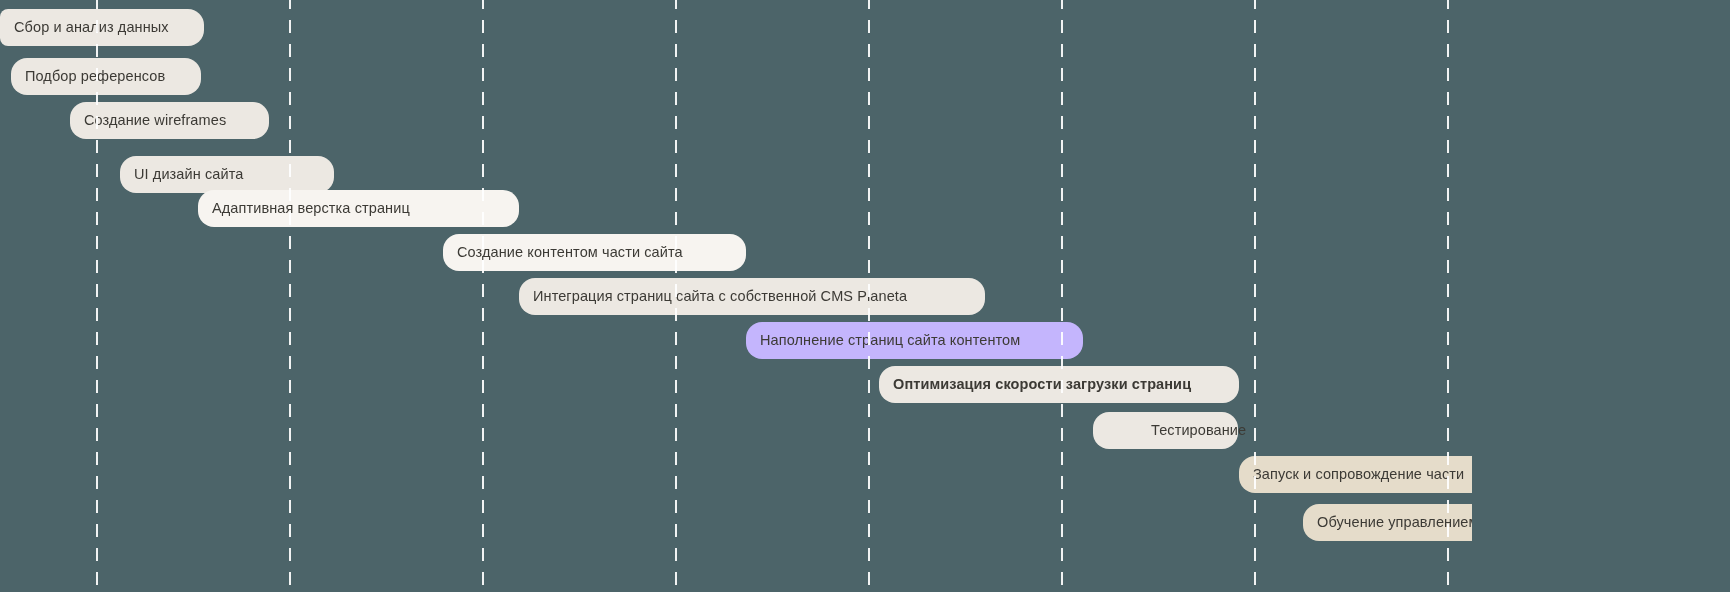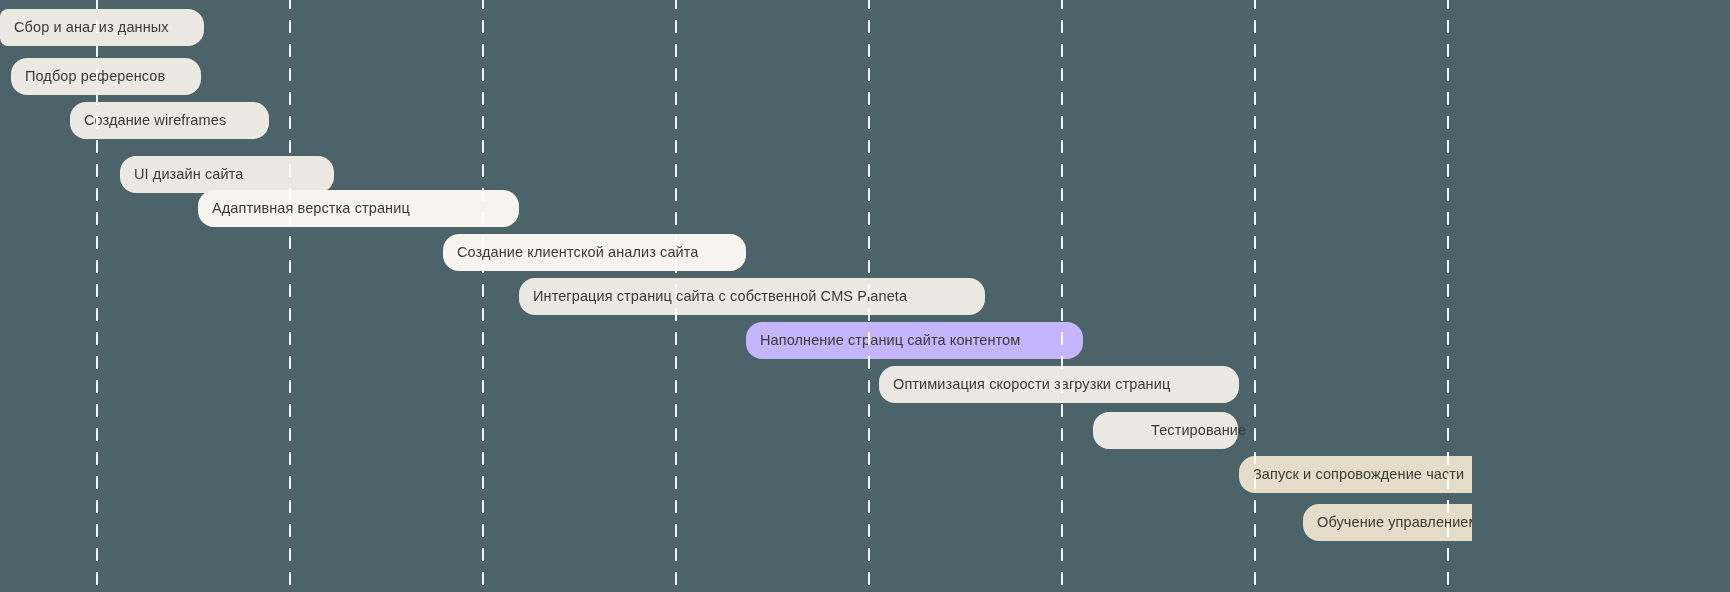--- a/index.html
+++ b/index.html
@@ -86,29 +86,29 @@
       <div class="bar" style="left: 70px; width: 199px; top: 102px; height: 37px; background: rgb(236, 232, 226);">
         <span class="bar-label">Создание  wireframes</span>
       </div>
       <div class="bar" style="left: 120px; width: 214px; top: 156px; height: 37px; background: rgb(236, 232, 226);">
         <span class="bar-label">UI дизайн сайта</span>
       </div>
       <div class="bar" style="left: 198px; width: 321px; top: 190px; height: 37px; background: rgb(247, 244, 240);">
         <span class="bar-label">Адаптивная верстка страниц</span>
       </div>
       <div class="bar" style="left: 443px; width: 303px; top: 234px; height: 37px; background: rgb(247, 244, 240);">
-        <span class="bar-label">Создание клиентской анализ сайта</span>
+        <span class="bar-label">Создание контентом части сайта</span>
       </div>
       <div class="bar" style="left: 519px; width: 466px; top: 278px; height: 37px; background: rgb(236, 232, 226);">
         <span class="bar-label">Интеграция страниц сайта с собственной CMS Planeta</span>
       </div>
       <div class="bar" style="left: 746px; width: 337px; top: 322px; height: 37px; background: #c4b5fd;">
         <span class="bar-label">Наполнение страниц сайта контентом</span>
       </div>
-      <div class="bar" style="left: 879px; width: 360px; top: 366px; height: 37px; background: rgb(236, 232, 226);">
+      <div class="bar" style="left: 879px; width: 360px; top: 366px; height: 37px; background: rgb(236, 232, 226); font-weight: bold;">
         <span class="bar-label">Оптимизация скорости загрузки страниц</span>
       </div>
       <div class="bar" style="left: 1093px; width: 145px; top: 412px; height: 37px; background: rgb(236, 232, 226); padding-left: 44px;">
         <span class="bar-label">Тестирование</span>
       </div>
       <div class="bar" style="left: 1239px; width: 308px; top: 456px; height: 37px; background: rgb(229, 220, 202);">
         <span class="bar-label">Запуск и сопровождение части</span>
       </div>
       <div class="bar" style="left: 1303px; width: 427px; top: 504px; height: 37px; background: rgb(229, 220, 202);">
         <span class="bar-label">Обучение управлением  CMS</span>

